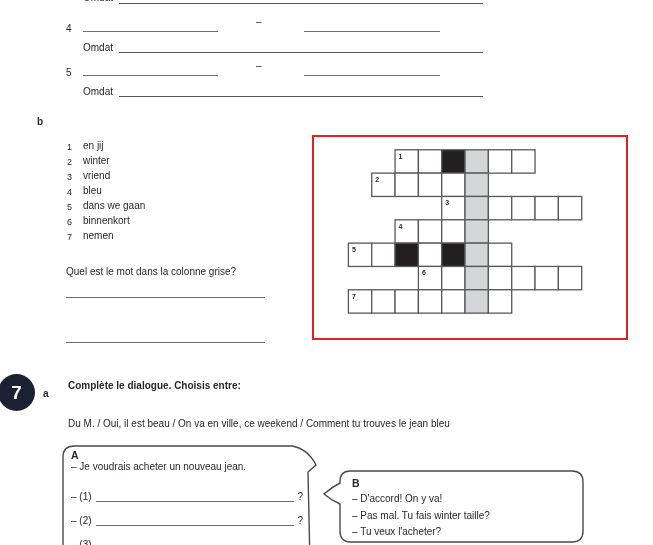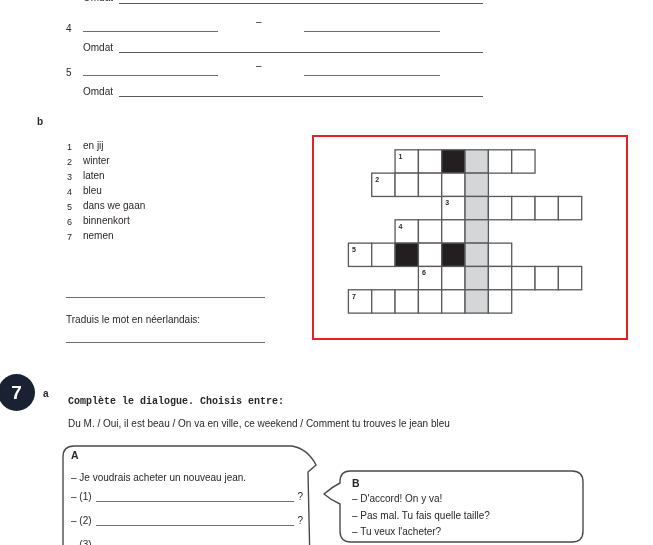--- a/index.html
+++ b/index.html
@@ -43,32 +43,32 @@
   <div class="t" style="left:83px;top:86px;">Omdat</div>
   <div class="wline dkline" style="left:119px;top:95.5px;width:364px;"></div>
 
   <div class="t b" style="left:37px;top:116px;">b</div>
 
   <div class="t num" style="left:67px;top:141px;">1</div>
   <div class="t" style="left:83px;top:140px;">en jij</div>
   <div class="t num" style="left:67px;top:156px;">2</div>
   <div class="t" style="left:83px;top:155px;">winter</div>
   <div class="t num" style="left:67px;top:171px;">3</div>
-  <div class="t" style="left:83px;top:170px;">laten</div>
+  <div class="t" style="left:83px;top:170px;">vriend</div>
   <div class="t num" style="left:67px;top:186px;">4</div>
   <div class="t" style="left:83px;top:185px;">bleu</div>
   <div class="t num" style="left:67px;top:201px;">5</div>
   <div class="t" style="left:83px;top:200px;">dans we gaan</div>
   <div class="t num" style="left:67px;top:216px;">6</div>
   <div class="t" style="left:83px;top:215px;">binnenkort</div>
   <div class="t num" style="left:67px;top:231px;">7</div>
   <div class="t" style="left:83px;top:230px;">nemen</div>
 
+  <div class="t" style="left:66px;top:266px;">Quel est le mot dans la colonne grise?</div>
   <div class="wline" style="left:66px;top:297px;width:199px;"></div>
-  <div class="t" style="left:66px;top:314px;">Traduis le mot en néerlandais:</div>
   <div class="wline" style="left:66px;top:342px;width:199px;"></div>
 
   <div id="redbox"></div>
   <svg id="cwsvg" width="653" height="545" viewBox="0 0 653 545">
       <rect x="395.06" y="149.80" width="23.33" height="23.33" fill="#ffffff" stroke="#58595b" stroke-width="1.3"></rect>
       <rect x="418.39" y="149.80" width="23.33" height="23.33" fill="#ffffff" stroke="#58595b" stroke-width="1.3"></rect>
       <rect x="441.72" y="149.80" width="23.33" height="23.33" fill="#231f20" stroke="#58595b" stroke-width="1.3"></rect>
       <rect x="465.05" y="149.80" width="23.33" height="23.33" fill="#d5d6d7" stroke="#58595b" stroke-width="1.3"></rect>
       <rect x="488.38" y="149.80" width="23.33" height="23.33" fill="#ffffff" stroke="#58595b" stroke-width="1.3"></rect>
       <rect x="511.71" y="149.80" width="23.33" height="23.33" fill="#ffffff" stroke="#58595b" stroke-width="1.3"></rect>
@@ -114,28 +114,28 @@
       <rect x="441.72" y="289.78" width="23.33" height="23.33" fill="#ffffff" stroke="#58595b" stroke-width="1.3"></rect>
       <rect x="465.05" y="289.78" width="23.33" height="23.33" fill="#d5d6d7" stroke="#58595b" stroke-width="1.3"></rect>
       <rect x="488.38" y="289.78" width="23.33" height="23.33" fill="#ffffff" stroke="#58595b" stroke-width="1.3"></rect>
       <text x="351.90" y="298.78" class="cw-num">7</text>
     </svg>
 
   <div id="circle7">
       <span>7</span>
     </div>
   <div class="t b" style="left:43px;top:388px;">a</div>
-  <div class="t b" style="left:68px;top:396px;font-family:Liberation Mono, monospace;">Complète le dialogue. Choisis entre:</div>
+  <div class="t b" style="left:68px;top:380px;">Complète le dialogue. Choisis entre:</div>
   <div class="t" style="left:68px;top:418px;">Du M. / Oui, il est beau / On va en ville, ce weekend / Comment tu trouves le jean bleu</div>
 
   <svg class="bubble-svg" style="left:60px;top:440px;" width="265" height="105" viewBox="0 0 265 105">
     <path d="M 3,125 L 3,17 Q 3,6 14,6 L 232,6 Q 248,9 256,25 L 248,32 L 250,125" fill="#ffffff" stroke="#4a4a4a" stroke-width="1.4"></path>
   </svg>
   <div class="t b" style="left:71px;top:449px;font-size:10.5px;">A</div>
-  <div class="t" style="left:71px;top:461px;margin-top:11px;">– Je voudrais acheter un nouveau jean.</div>
+  <div class="t" style="left:71px;top:461px;">– Je voudrais acheter un nouveau jean.</div>
   <div class="fill-row" style="left:71px;top:488px;width:232px;">
     <span>– (1)</span>
       <span class="fill-line"></span>
       <span>?</span>
   </div>
   <div class="fill-row" style="left:71px;top:512px;width:232px;">
     <span>– (2)</span>
       <span class="fill-line"></span>
       <span>?</span>
   </div>
@@ -143,16 +143,16 @@
     <span>– (3)</span>
       <span class="fill-line"></span>
       <span></span>
   </div>
 
   <svg class="bubble-svg" style="left:318px;top:465px;" width="272" height="83" viewBox="0 0 272 83">
     <path d="M 32,6 L 254,6 Q 265,6 265,17 L 265,66 Q 265,77 254,77 L 33,77 Q 22,77 22,66 L 22,39 Q 13,35 6,29 Q 14,22 22,18 L 22,17 Q 22,6 32,6 Z" fill="#ffffff" stroke="#4a4a4a" stroke-width="1.4"></path>
   </svg>
   <div class="t b" style="left:352px;top:477px;font-size:10.5px;">B</div>
   <div class="t" style="left:352px;top:493px;">– D'accord! On y va!</div>
-  <div class="t" style="left:352px;top:509.5px;">– Pas mal. Tu fais quelle taille?</div>
+  <div class="t" style="left:352px;top:509.5px;">– Pas mal. Tu fais winter taille?</div>
   <div class="t" style="left:352px;top:526px;">– Tu veux l'acheter?</div>
 
 </div>
 
 </body></html>

